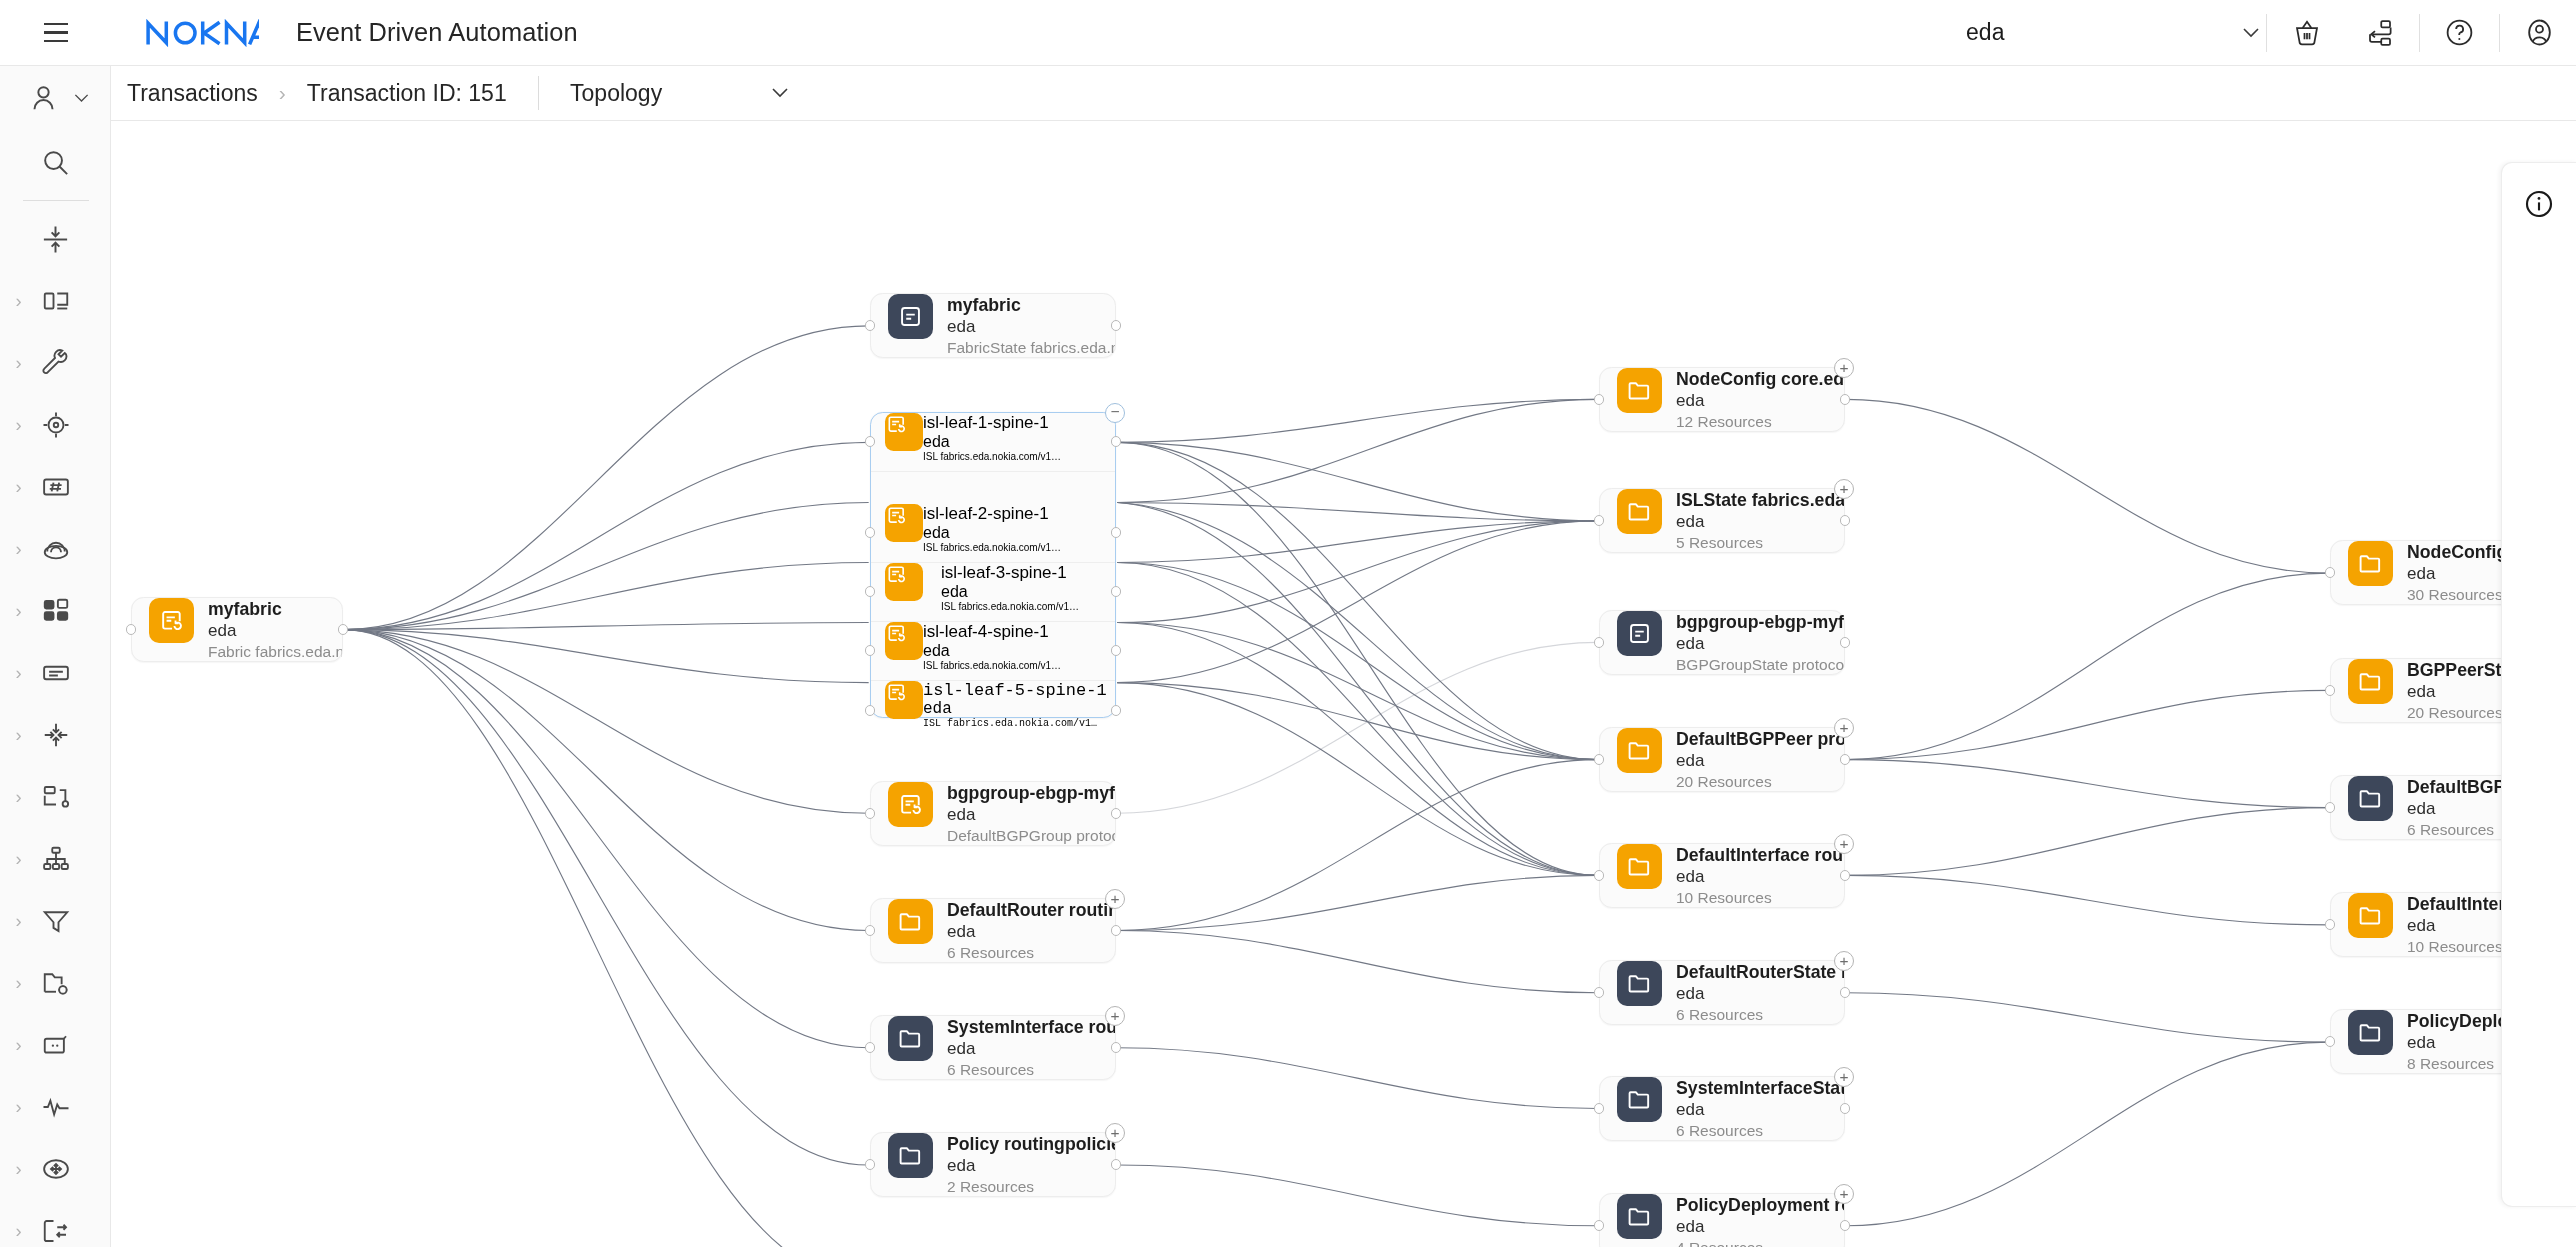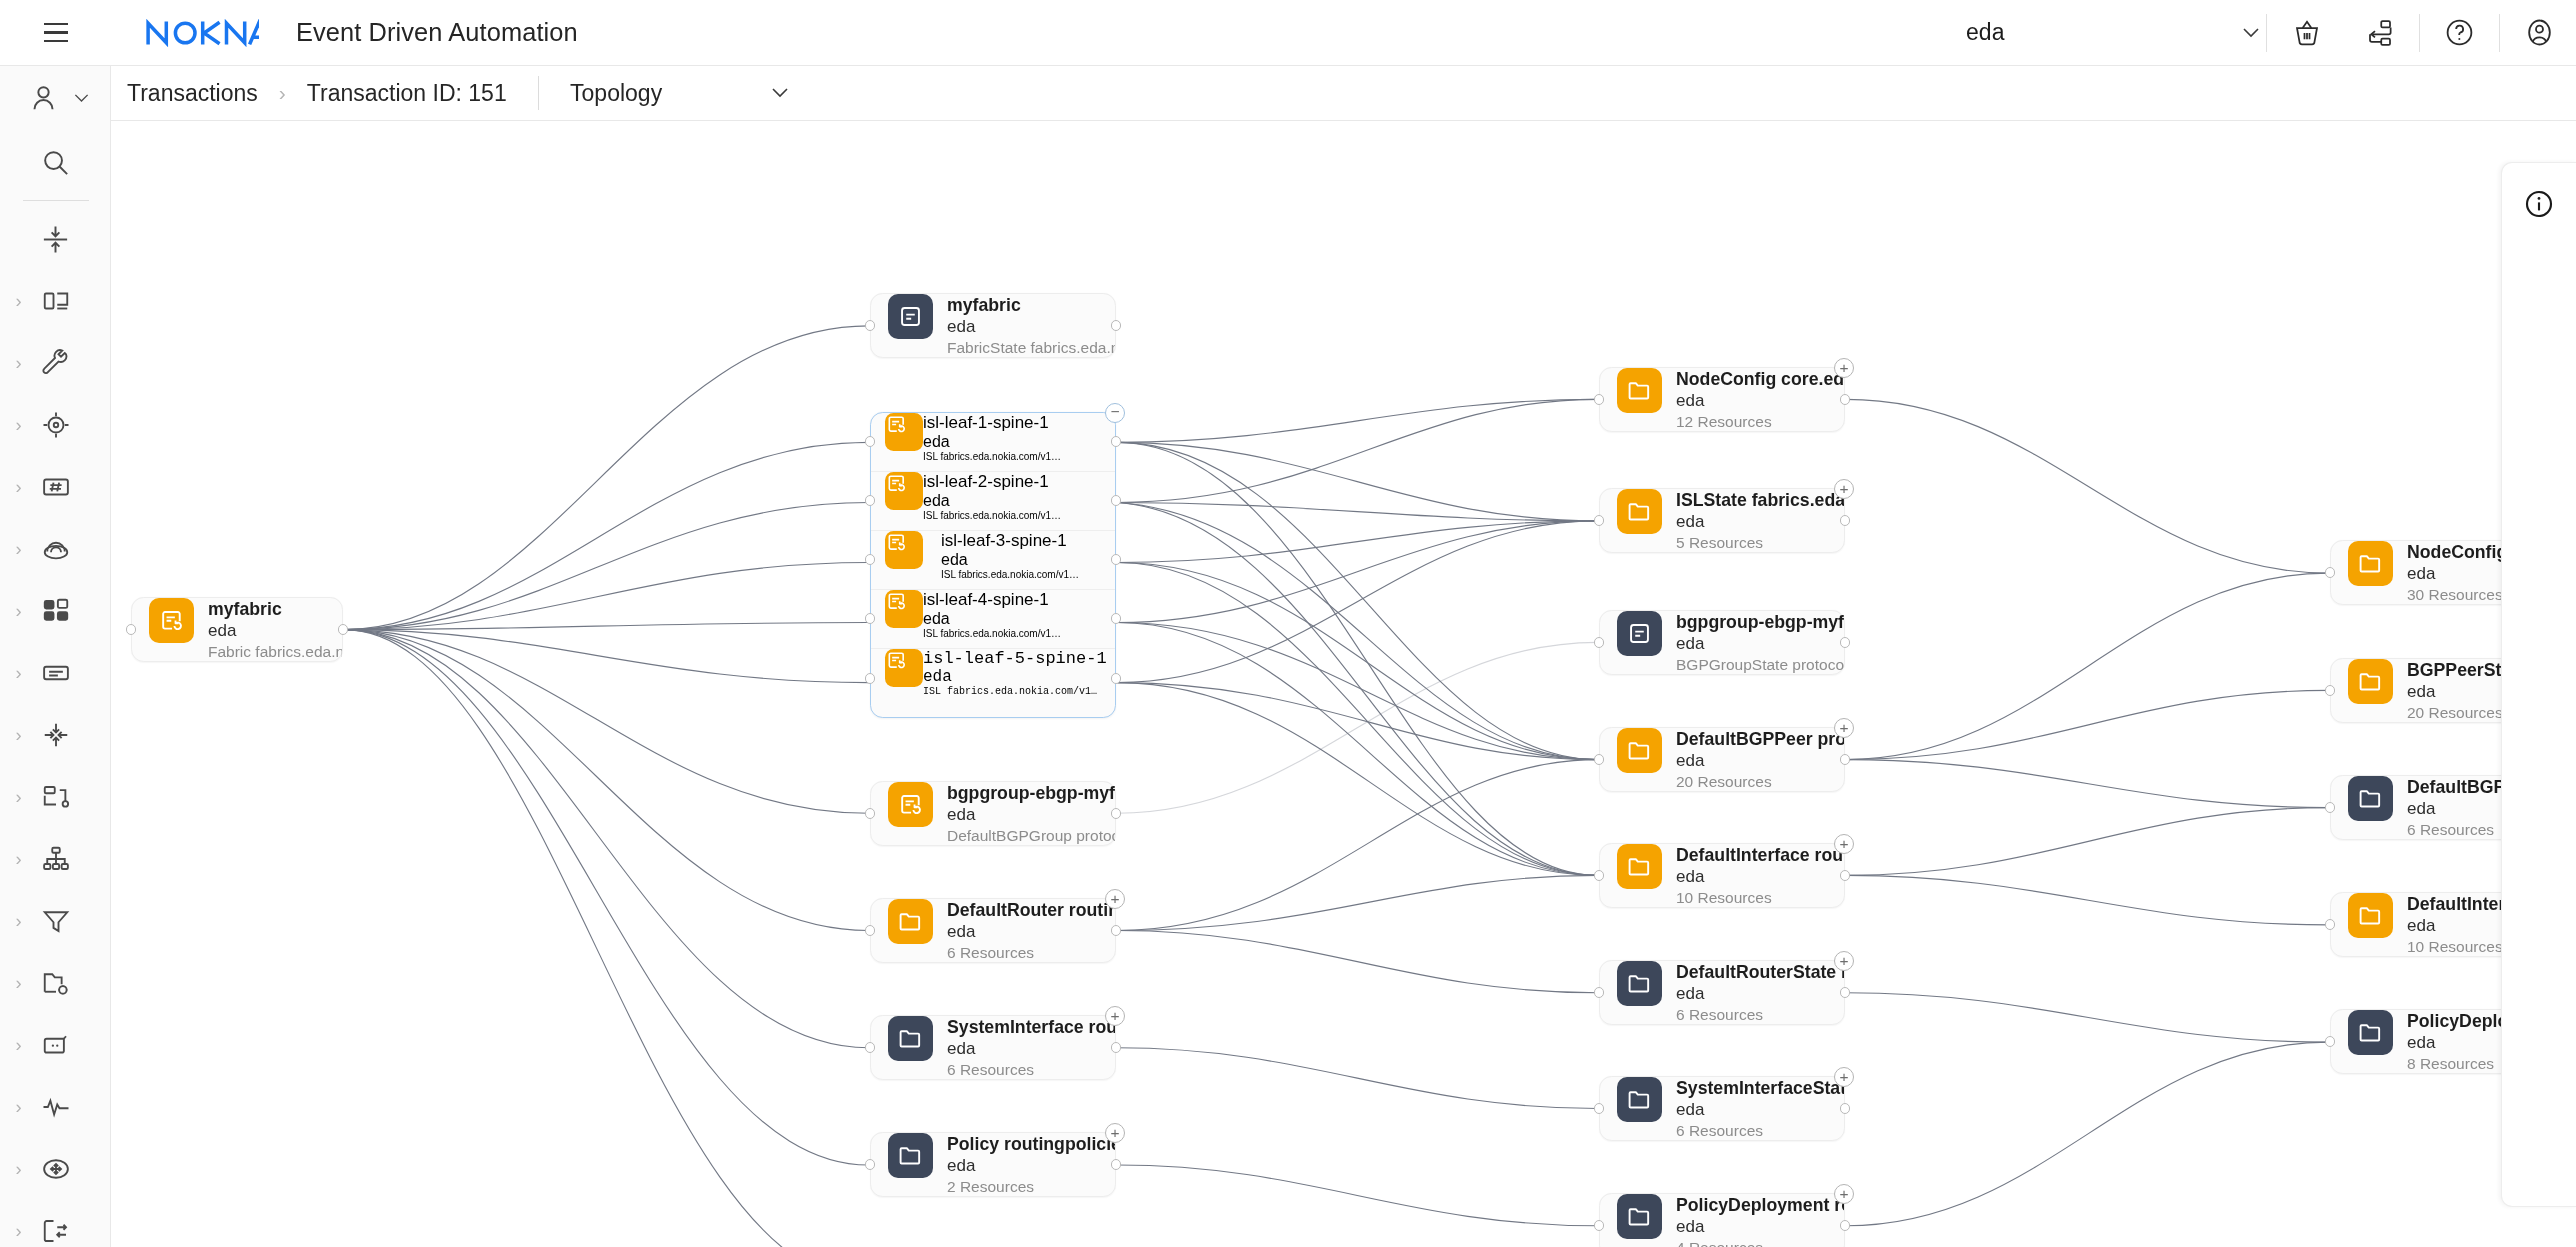--- a/index.html
+++ b/index.html
@@ -809,21 +809,21 @@
               <path d="M15.6 11.9v2.6h2.6"></path>
             </svg></span>
           <span class="ntext">
             <span class="ntitle" style="display:block">isl-leaf-1-spine-1</span>
             <span class="nsub" style="display:block">eda</span>
             <span class="nmeta" style="display:block">ISL fabrics.eda.nokia.com/v1…</span>
           </span>
           <span class="port left" style="top: 50%; margin-top: -5.6px;"></span>
           <span class="port right" style="top: 50%; margin-top: -5.6px;"></span>
         </div>
-        <div class="group-item" style="position: relative;">
+        <div class="group-item" style="position: relative; margin-top: 32px;">
           <span class="nicon amber"><svg width="22.6" height="22.6" viewBox="0 0 24 24" fill="none" stroke="#fff" stroke-width="1.7" stroke-linejoin="round">
               <path d="M19.3 12.6V6.1a1.6 1.6 0 0 0-1.6-1.6H6.2A1.6 1.6 0 0 0 4.6 6.1v11.5a1.6 1.6 0 0 0 1.6 1.6h6.3"></path>
               <path d="M7.6 9.2h7.4M7.6 12.2h4.2"></path>
               <path d="M14.6 16.9a2.9 2.9 0 1 0 1.1-2.4"></path>
               <path d="M15.6 11.9v2.6h2.6"></path>
             </svg></span>
           <span class="ntext">
             <span class="ntitle" style="display:block">isl-leaf-2-spine-1</span>
             <span class="nsub" style="display:block">eda</span>
             <span class="nmeta" style="display:block">ISL fabrics.eda.nokia.com/v1…</span>

